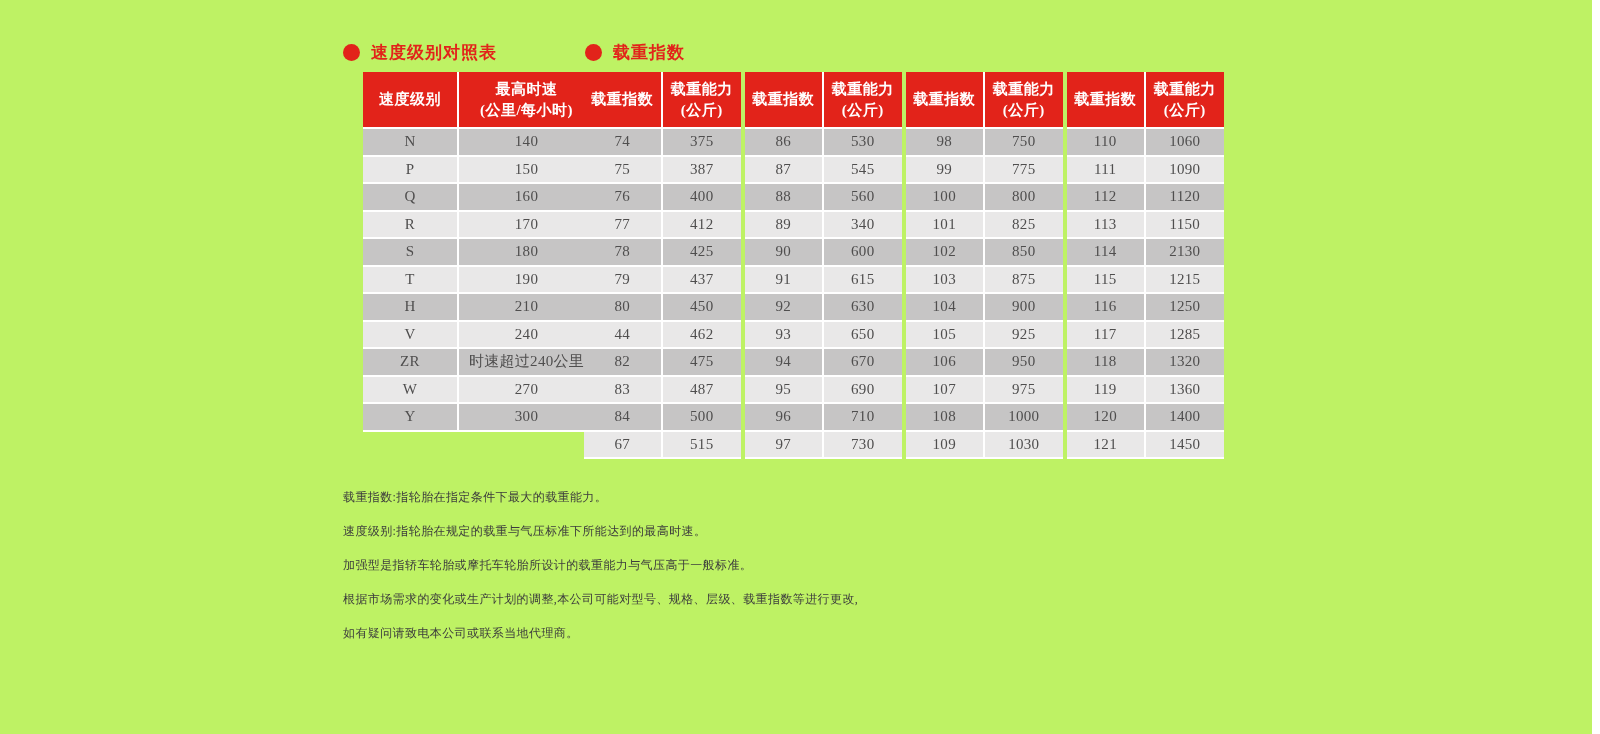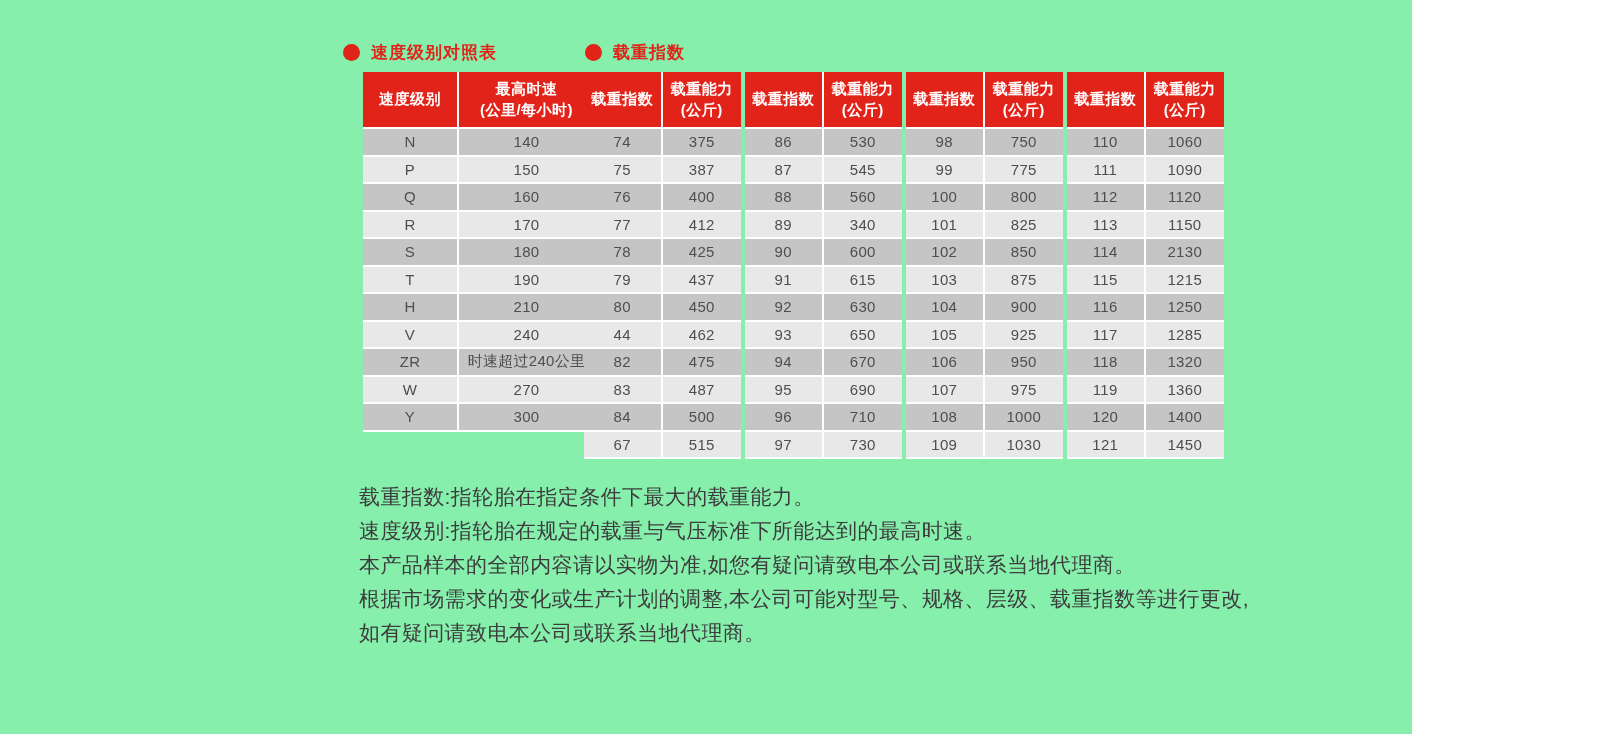--- a/index.html
+++ b/index.html
@@ -4,21 +4,21 @@
 <style>
   :root{
     --red:#e2231a;
     --row-dark:#c6c5c5;
     --row-light:#e9e8e8;
     --cell-text:#4f4e4e;
     --note-text:#3c3c3c;
   }
   html,body{margin:0;padding:0;background:#ffffff;}
   body{font-family:"Liberation Sans","DejaVu Sans",sans-serif;}
-  .canvas{position:relative;width:1412px;height:734px;background:#86efac;overflow:hidden;}
+  .canvas{position:relative;width:1592px;height:734px;background:#bef264;overflow:hidden;font-family:Liberation Serif, serif;}
 
   .section-title{position:absolute;display:flex;align-items:center;gap:11px;
     font-size:17px;font-weight:bold;color:var(--red);letter-spacing:1px;}
   .section-title .bullet{width:17px;height:17px;border-radius:50%;background:var(--red);flex:0 0 auto;}
   .title-speed{left:343px;top:41px;}
   .title-load{left:585px;top:41px;}
 
   table{border-collapse:separate;border-spacing:0;table-layout:fixed;}
   th{background:var(--red);color:#ffffff;font-size:15px;font-weight:bold;
      height:57px;text-align:center;vertical-align:middle;padding:0;
@@ -32,22 +32,22 @@
   tbody tr:nth-child(even) td{background:var(--row-light);}
 
   .speed-table{position:absolute;left:343px;top:72px;width:231px;margin-left:20px;}
   .speed-table col.c1{width:96px;}
   .speed-table col.c2{width:135px;}
 
   .load-wrap{position:absolute;left:584px;top:72px;display:flex;gap:4px;}
   .load-wrap table{width:157px;}
   .load-wrap col{width:78.5px;}
 
-  .notes{position:absolute;left:343px;top:480px;font-size:21px;color:var(--note-text);
-    letter-spacing:0.4px;margin-left:16px;}
+  .notes{position:absolute;left:343px;top:480px;font-size:12px;color:var(--note-text);
+    letter-spacing:0.4px;}
   .notes p{margin:0;height:34px;line-height:34px;white-space:nowrap;}
 </style>
 </head>
 <body>
 
 <div class="canvas">
 
   <div class="section-title title-speed">
     <span class="bullet"></span>
     <span>速度级别对照表</span>
@@ -369,18 +369,18 @@
             <td>121</td>
             <td>1450</td>
           </tr>
         </tbody>
       </table>
     </div>
 
   <div class="notes">
       <p>载重指数:指轮胎在指定条件下最大的载重能力。</p>
       <p>速度级别:指轮胎在规定的载重与气压标准下所能达到的最高时速。</p>
-      <p>本产品样本的全部内容请以实物为准,如您有疑问请致电本公司或联系当地代理商。</p>
+      <p>加强型是指轿车轮胎或摩托车轮胎所设计的载重能力与气压高于一般标准。</p>
       <p>根据市场需求的变化或生产计划的调整,本公司可能对型号、规格、层级、载重指数等进行更改,</p>
       <p>如有疑问请致电本公司或联系当地代理商。</p>
     </div>
 
 </div>
 
 </body></html>

